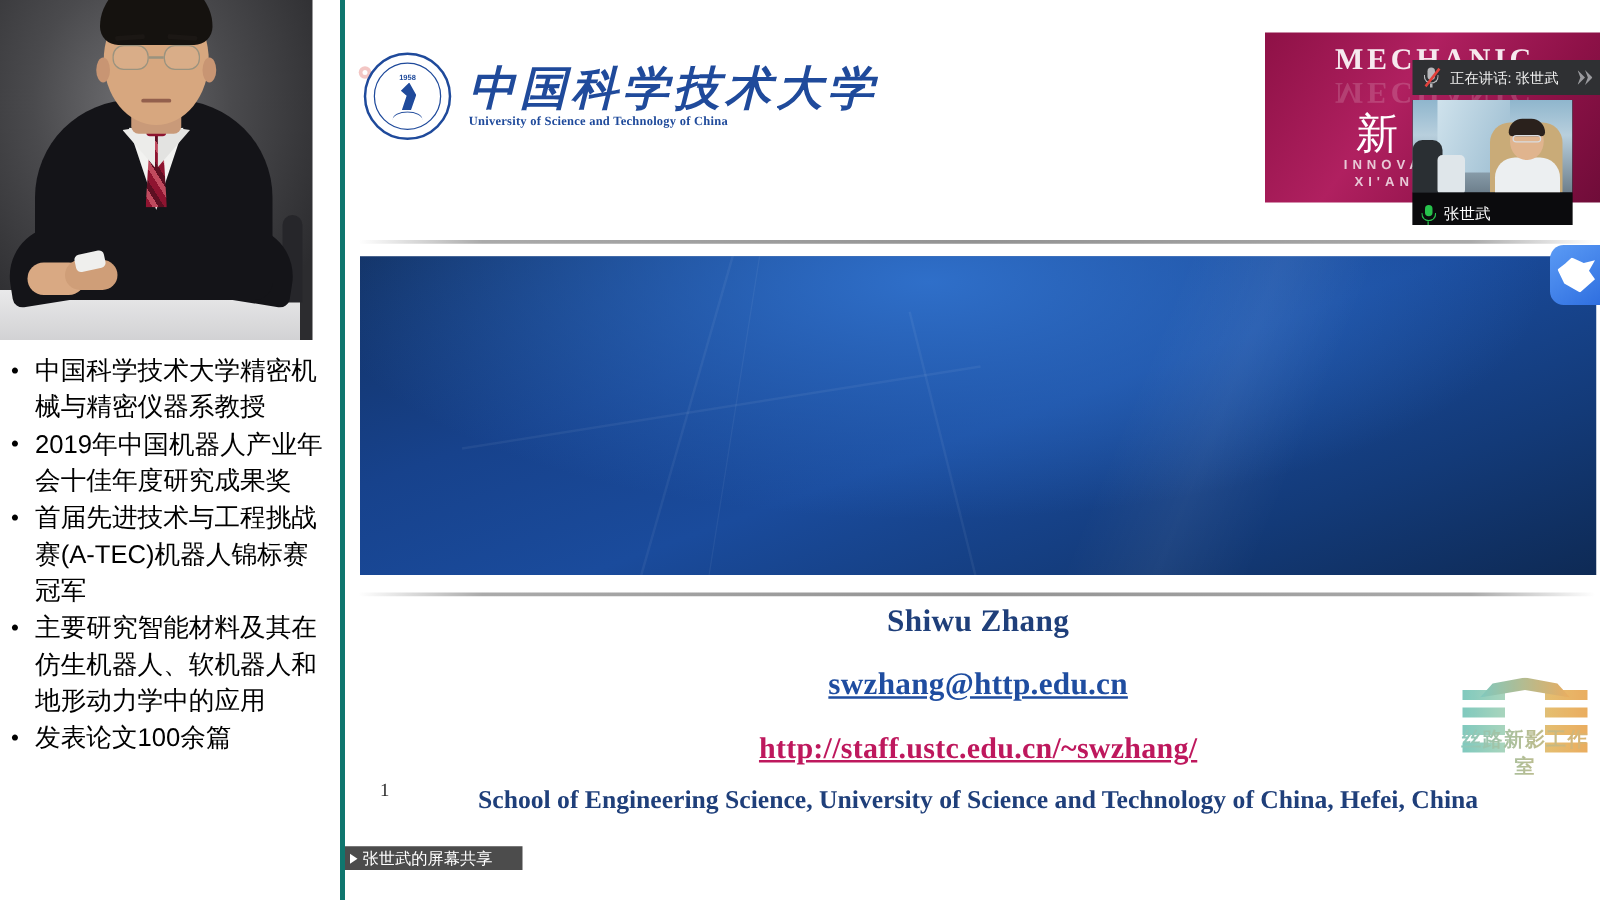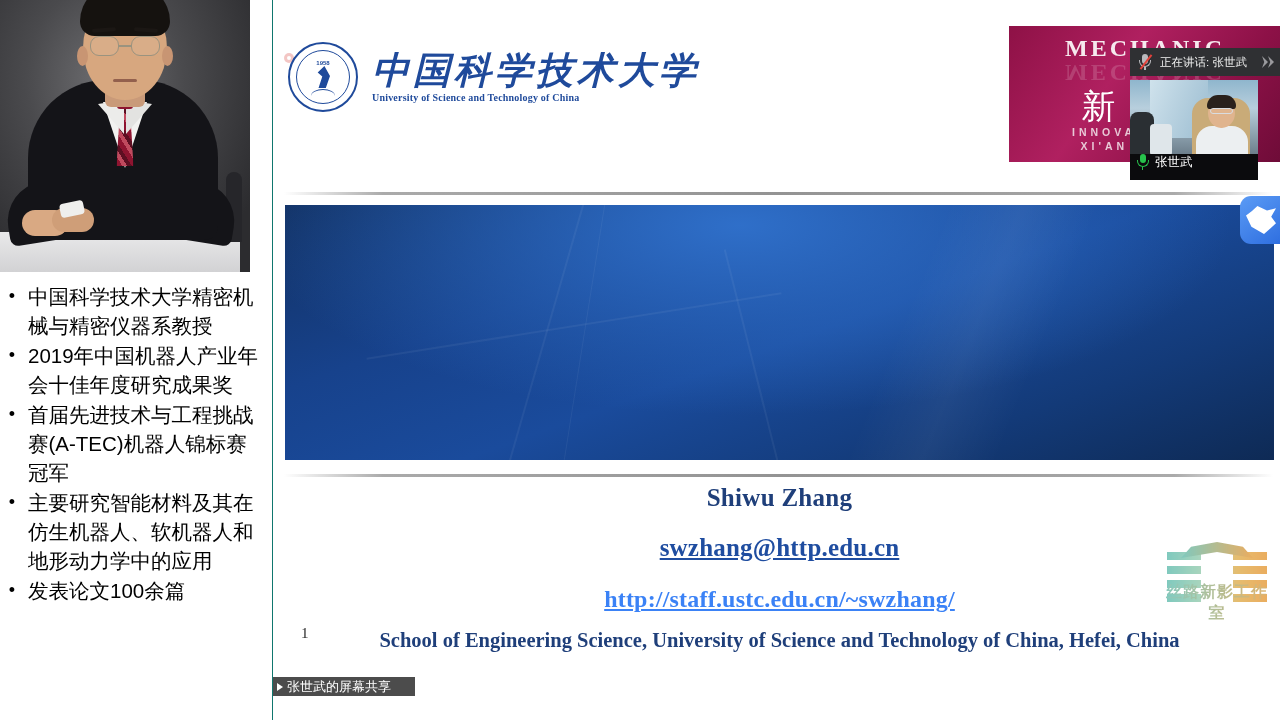--- a/index.html
+++ b/index.html
@@ -76,21 +76,21 @@
              padding:4px 6px 0 6px; }
   .bio-item{ display:flex; align-items:flex-start; gap:10px;
              font-size:20.5px; line-height:29px; color:#000000;
              margin-bottom:1px; }
   .bio-bullet{ flex:0 0 auto; width:12px; text-align:center;
                font-size:18px; line-height:29px; }
   .bio-text{ flex:1 1 auto; }
 
   
   .share-area{ position:absolute; left:272px; top:0; width:1008px; height:720px;
-               background:#ffffff; border-left:1px solid #0f766e; }
+               background:#ffffff; border-left:4px solid #0f766e; }
 
   .slide{ position:absolute; left:3px; top:0; width:1005px; height:676px;
           background:#ffffff; overflow:hidden; }
 
   
   .rec-indicator{ position:absolute; left:8px; top:50px; display:flex;
                   align-items:center; gap:5px; opacity:.30; }
   .rec-dot{ width:10px; height:10px; border-radius:50%;
             background:#d8453f; position:relative; }
   .rec-dot::after{ content:""; position:absolute; left:3px; top:3px;
@@ -171,21 +171,21 @@
   .author-block{ position:absolute; left:9px; top:484px; width:989px; }
   .au-name{ text-align:center; font-family:"Liberation Serif","DejaVu Serif",serif;
             font-size:25px; font-weight:bold; color:#1f3f7a; margin-bottom:22px;
             letter-spacing:.3px; }
   .au-email{ display:block; text-align:center;
              font-family:"Liberation Serif","DejaVu Serif",serif;
              font-size:25px; font-weight:bold; color:#1f4da0;
              text-decoration:underline; margin-bottom:24px; letter-spacing:.2px; }
   .au-url{ display:block; text-align:center;
            font-family:"Liberation Serif","DejaVu Serif",serif;
-           font-size:24px; font-weight:bold; color:#3b82f6;
+           font-size:24px; font-weight:bold; color:#be185d;
            text-decoration:underline; margin-bottom:16px; letter-spacing:.2px; }
   .au-affil{ text-align:center; font-family:"Liberation Serif","DejaVu Serif",serif;
              font-size:20.5px; font-weight:bold; color:#1f3f7a; letter-spacing:0px; }
 
   
   .watermark{ position:absolute; right:14px; bottom:52px; width:100px; height:92px;
               opacity:.88; }
   .wm-gate{ position:absolute; left:0; top:6px; width:100px; height:62px; }
   .wm-row{ position:absolute; left:0; width:100px; height:8px;
            background:linear-gradient(90deg,#6fc2b6,#9fd0b4 35%,#e2b45c 70%,#e8a24a); }
@@ -250,21 +250,21 @@
              background:#2a211c; border-radius:14px 14px 4px 4px; }
   .vt-person-glass{ position:absolute; left:80px; top:28px; width:23px; height:6px;
              border:1px solid #d9dce0; border-radius:3px; }
   .vt-person-body{ position:absolute; left:66px; top:46px; width:52px; height:30px;
              background:#eceff1; border-radius:16px 16px 0 0; }
   .vt-dark-left{ position:absolute; left:0px; top:32px; width:24px; height:44px;
              background:#2a2f33; border-radius:8px 8px 0 0; }
   .vt-obj{ position:absolute; left:20px; top:44px; width:22px; height:32px;
              background:#dfe6ea; border-radius:4px; }
   .vt-label{ position:absolute; left:0; bottom:0; width:128px; height:26px;
-             display:flex; align-items:flex-start; gap:6px; padding-left:6px;
+             display:flex; align-items:flex-end; gap:6px; padding-left:6px;
              background:#0b0b0d; }
   .mic-on{ position:relative; width:13px; height:16px; flex:0 0 auto; }
   .mic-on-body{ position:absolute; left:3.5px; top:0px; width:6px; height:9px;
              border-radius:3px; background:#27c24c; }
   .mic-on-arc{ position:absolute; left:0.5px; top:6px; width:12px; height:7px;
              border:1.5px solid #27c24c; border-top:none; border-radius:0 0 7px 7px; }
   .mic-on-stem{ position:absolute; left:5.8px; top:13px; width:1.4px; height:3px;
              background:#27c24c; }
   .vt-name{ font-size:12.5px; color:#ffffff; }
 

